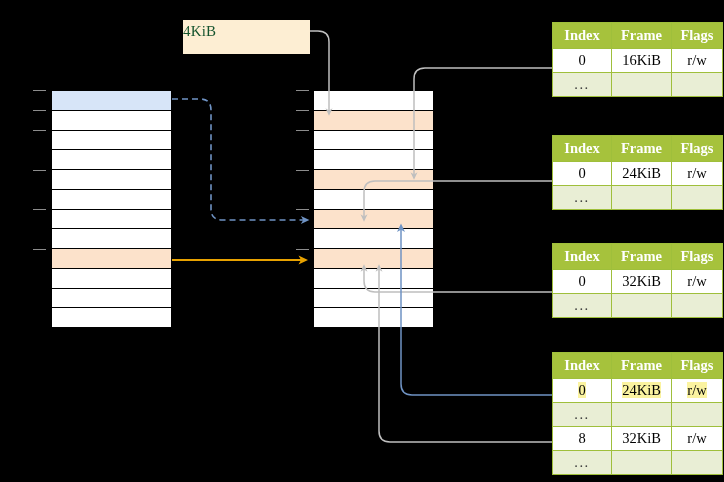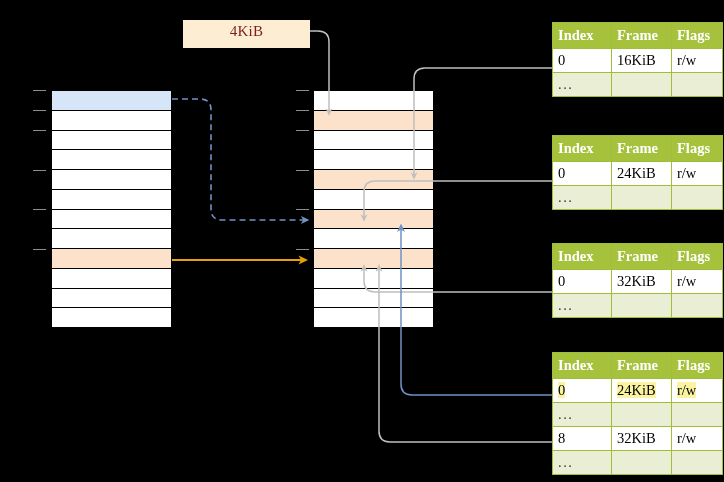--- a/index.html
+++ b/index.html
@@ -44,43 +44,43 @@
     position: absolute;
     height: 0;
     border-top: 1.6px solid #8d8d8d;
     width: 13px;
   }
 
   
   .sizelabel {
     position: absolute;
     background: #fdeed3;
-    color: #7f1d1d;
+    color: #14532d;
     font-size: 15px;
-    text-align: center;
+    text-align: left;
     line-height: 22px;
-    height: 28px;
+    height: 34px;
     letter-spacing: .2px;
   }
 
   
   .ptable {
     position: absolute;
     border-collapse: collapse;
     table-layout: fixed;
     background: #ffffff;
     border: 1.2px solid #9fbf3b;
   }
   .ptable th, .ptable td {
     border: 1.2px solid #9fbf3b;
     font-size: 14.5px;
     padding: 2px 5px;
     height: 24px;
     box-sizing: border-box;
-    text-align: left;
+    text-align: center;
     color: #000000;
     white-space: nowrap;
     overflow: hidden;
   }
   .ptable th {
     background: #a6c23c;
     color: #ffffff;
     font-weight: bold;
     height: 26px;
   }

